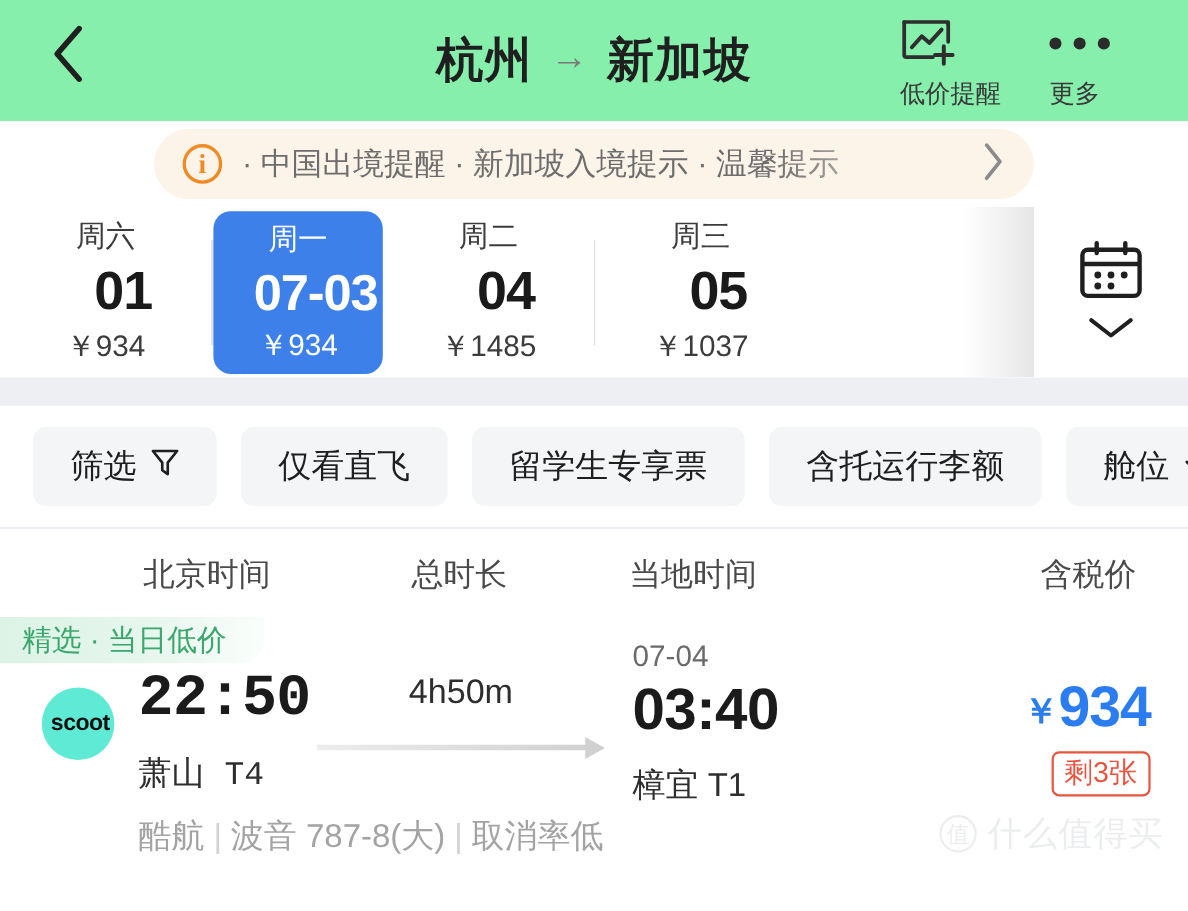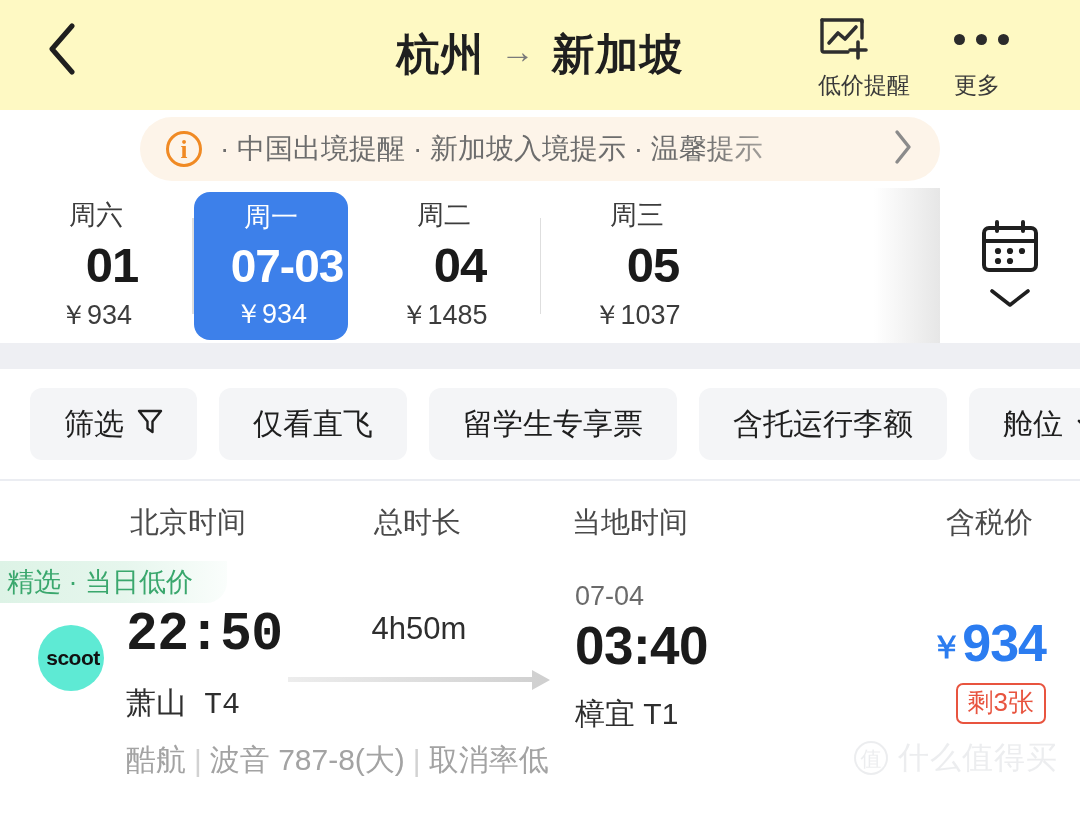--- a/index.html
+++ b/index.html
@@ -8,21 +8,21 @@
     background: #ffffff;
     font-family: "Liberation Sans", "DejaVu Sans", sans-serif;
     overflow: hidden;
     color: #1a1a1a;
   }
 
   
   .header {
     position: relative;
     height: 110px;
-    background: #fef9c3;
+    background: #86efac;
     padding-left: 36px;
   }
   .back-btn {
     position: absolute;
     left: 34px; top: 18px;
     width: 56px; height: 62px;
     display: flex; align-items: center; justify-content: center;
   }
   .back-btn svg { display: block; }
   .header-title {
@@ -252,21 +252,21 @@
   
   .flight-card {
     position: relative;
     background: #fff;
     height: 240px;
   }
   .promo-tag {
     position: absolute;
     left: 0; top: 2px;
     height: 42px;
-    padding: 0 34px 0 7px;
+    padding: 0 34px 0 20px;
     display: flex; align-items: center;
     font-size: 27px;
     color: #3aa76d;
     background: linear-gradient(to right, #ddf3e6 0%, #e6f6ed 55%, rgba(236,249,242,0.25) 100%);
     border-bottom-right-radius: 21px;
     white-space: nowrap;
   }
   .flight-row {
     position: absolute;
     left: 0; right: 0; top: 44px;

